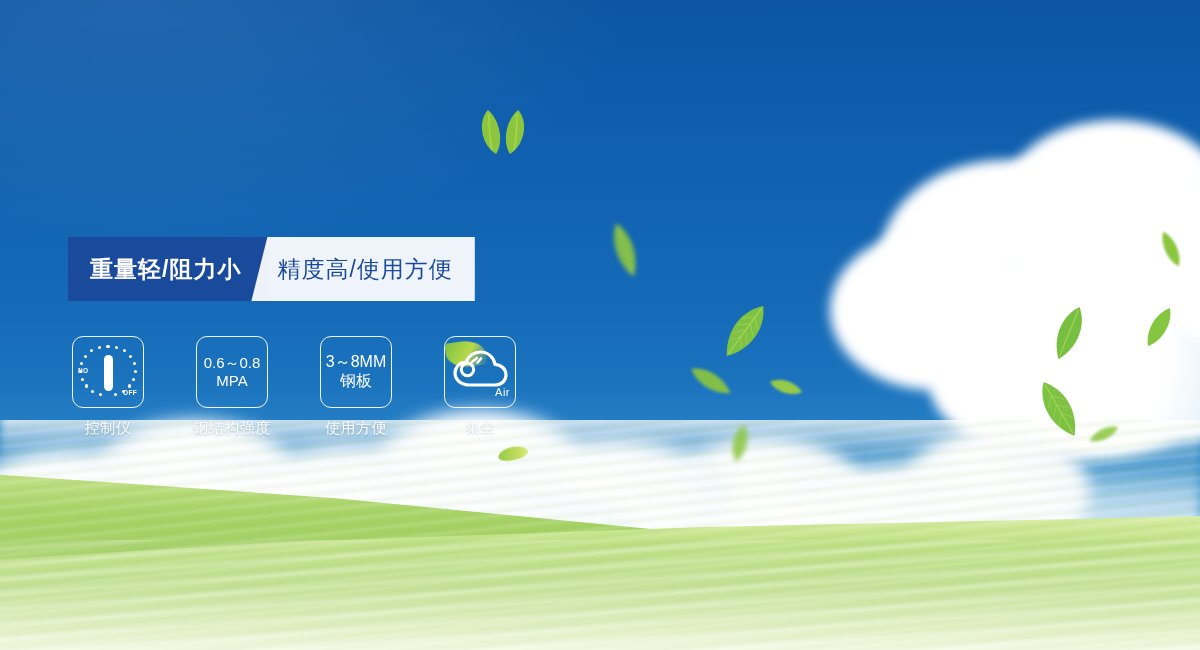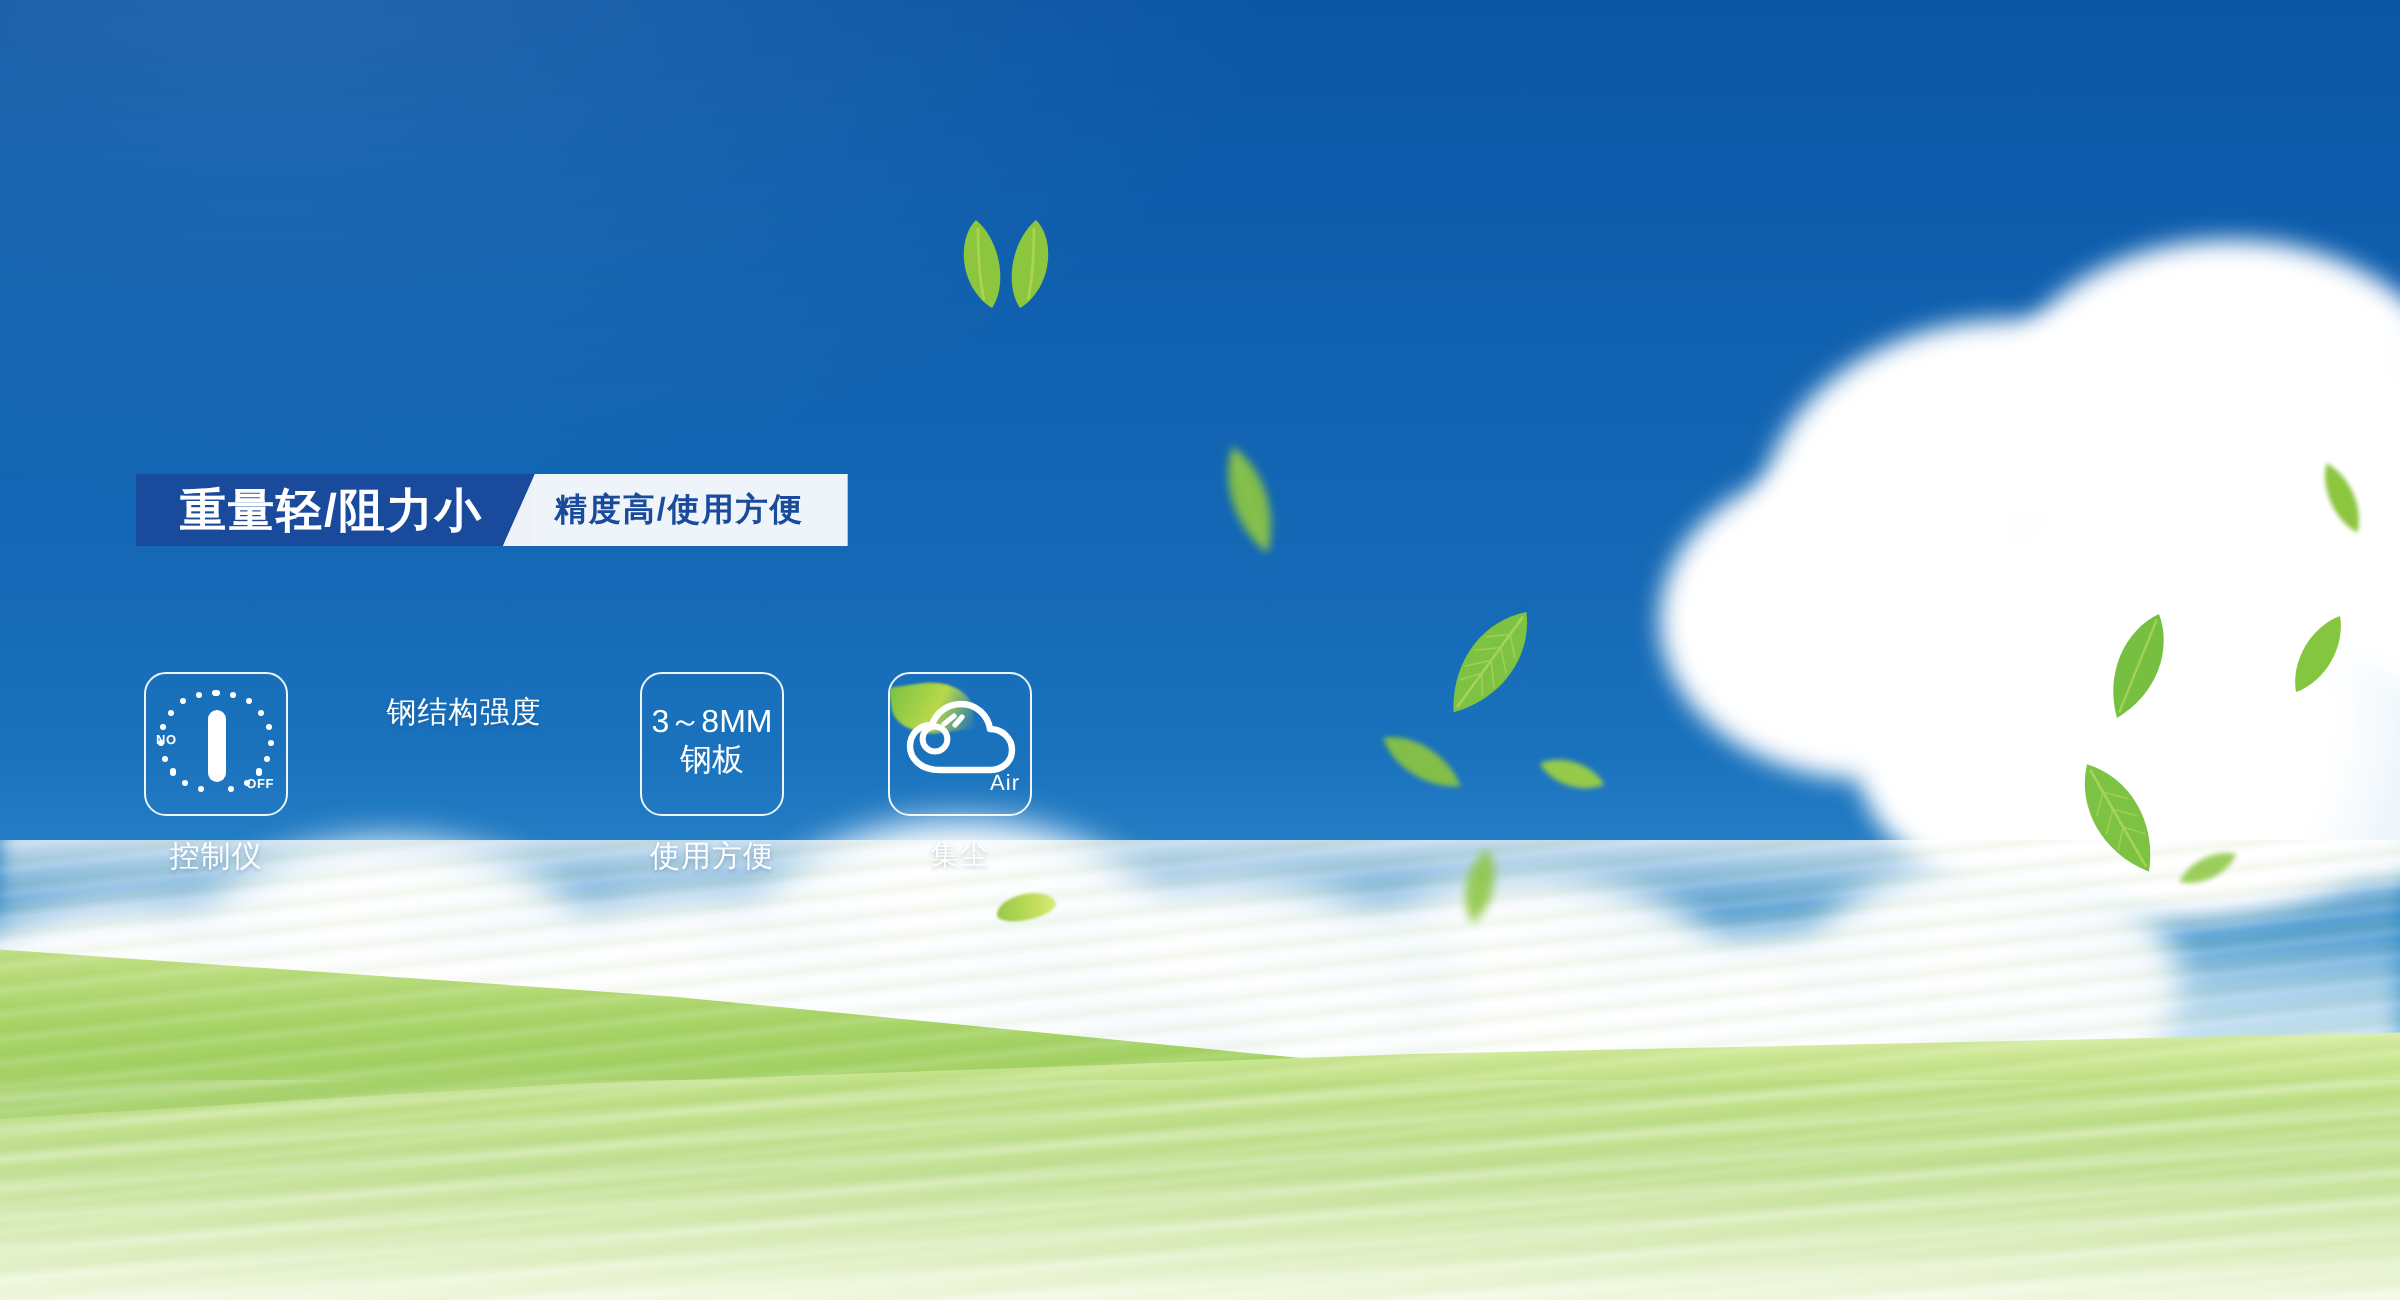--- a/index.html
+++ b/index.html
@@ -140,33 +140,33 @@
     position:absolute;left:66px;top:143px;
     font-size:58px;line-height:1;color:#ffffff;
     letter-spacing:2px;font-weight:300;
     white-space:nowrap;
     text-shadow:0 1px 3px rgba(0,30,70,.22);
   }
   .sprout{position:absolute;left:470px;top:108px;width:64px;height:48px;}
 
   .subbar{
     position:absolute;left:68px;top:237px;
-    height:36px;display:flex;align-items:stretch;
+    height:64px;display:flex;align-items:stretch;
   }
   .sub-left{
     background:#1a4a9c;
     display:flex;align-items:center;
     padding:0 26px 0 22px;
     color:#ffffff;font-size:23px;letter-spacing:1px;font-weight:700;
   }
   .sub-right{
     background:rgba(255,255,255,.93);
     display:flex;align-items:center;
     padding:0 22px 0 26px;
-    color:#1a4a9c;font-size:16px;letter-spacing:1px;font-weight:700;
+    color:#1a4a9c;font-size:23px;letter-spacing:1px;font-weight:400;
     clip-path:polygon(16px 0, 100% 0, 100% 100%, 0 100%);
     margin-left:-16px;
   }
 
   
   .features{
     position:absolute;left:72px;top:336px;
     display:flex;gap:52px;
   }
   .feature{width:72px;display:flex;flex-direction:column;align-items:center;}
@@ -389,20 +389,24 @@
           <span class="dot" style="left:35.3px;top:49.8px"></span>
           <span class="needle"></span>
           <span class="no">NO</span>
           <span class="off">OFF</span>
         </div>
       </div>
       <div class="flabel">控制仪</div>
     </div>
 
     <div class="feature">
+      <div class="fbox">
+        <div class="fbox-text">0.6～0.8
+MPA</div>
+      </div>
       <div class="flabel">钢结构强度</div>
     </div>
 
 
     <div class="feature">
       <div class="fbox">
         <div class="fbox-text cn">3～8MM
 钢板</div>
       </div>
       <div class="flabel">使用方便</div>

